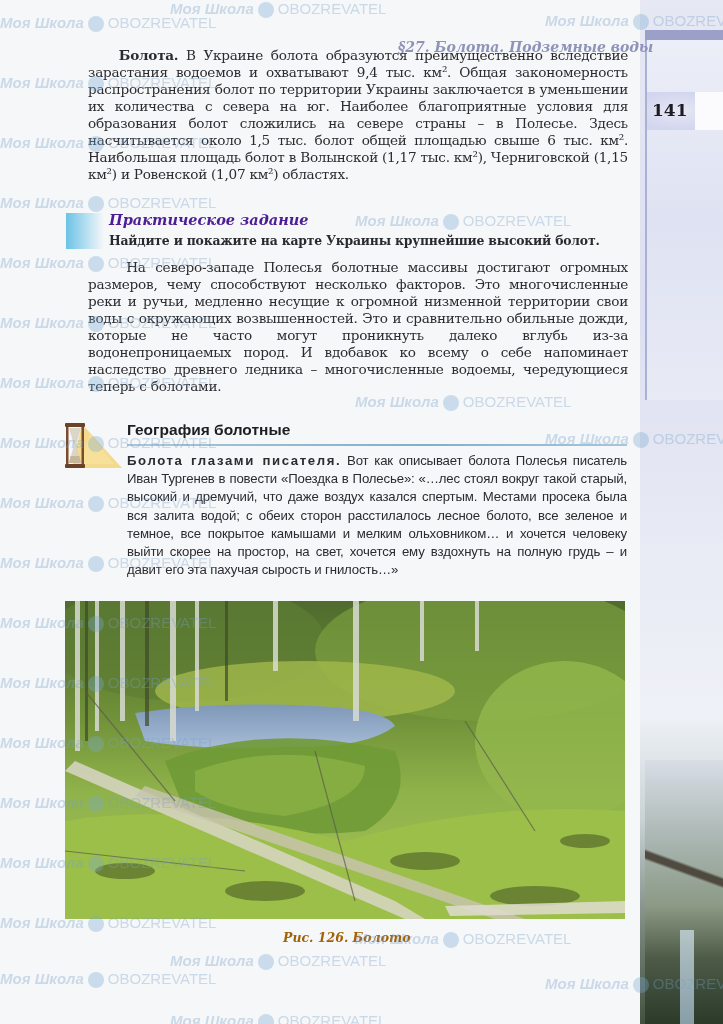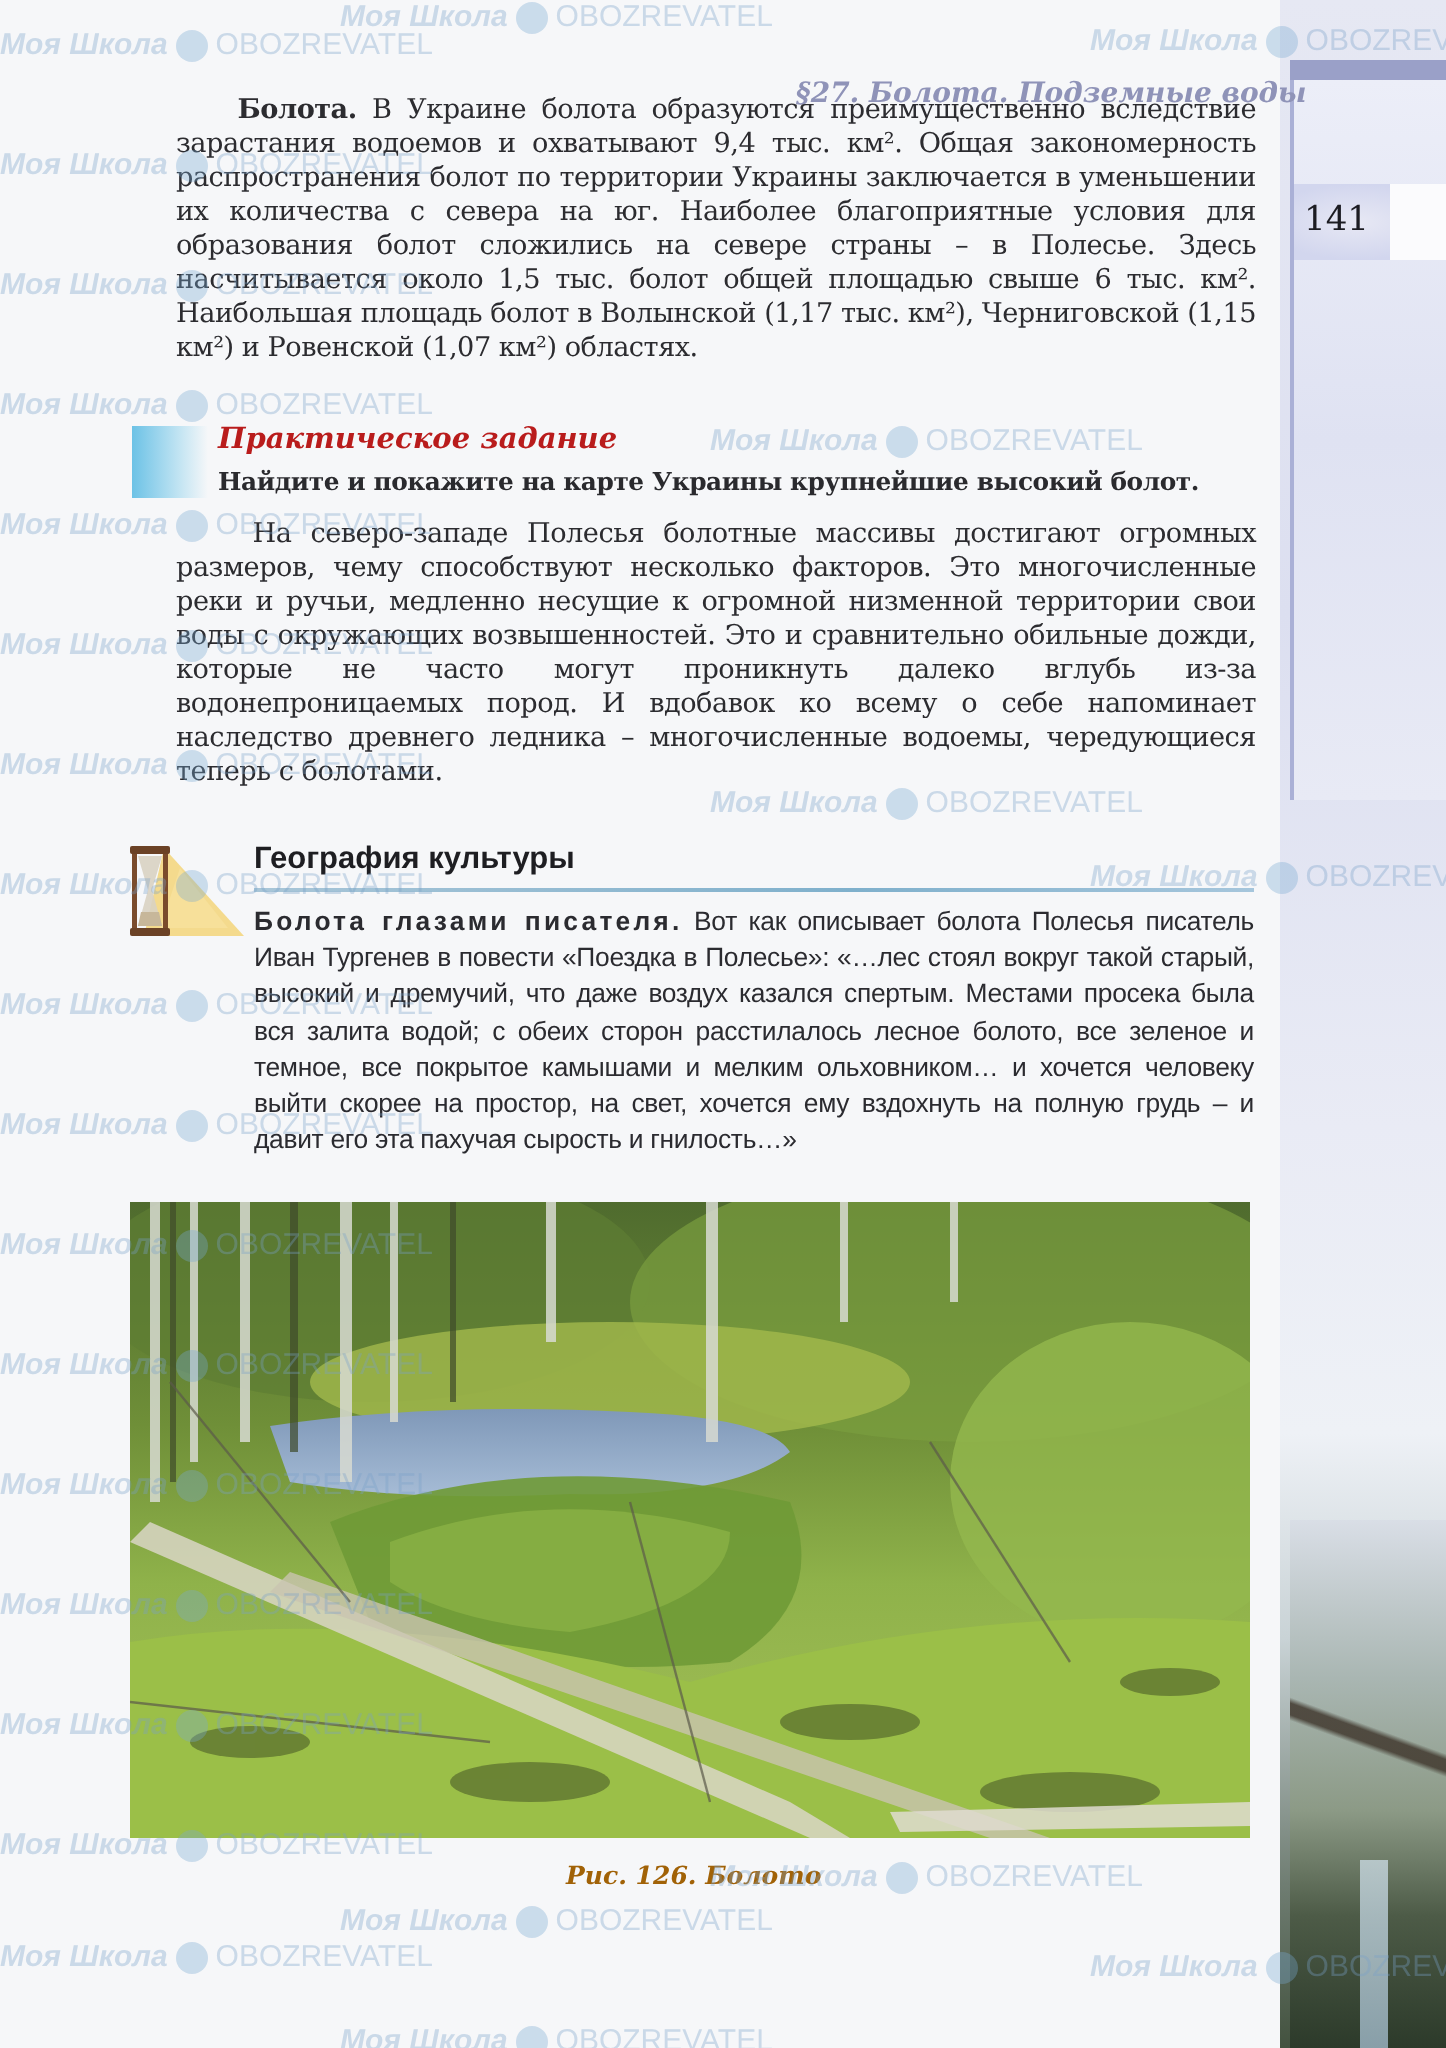--- a/index.html
+++ b/index.html
@@ -25,21 +25,21 @@
       background: linear-gradient(180deg, #eceef8 0%, #dfe2f2 50%, #e8eaf5 100%);
       border-left: 2px solid #aab0d6;
     }
     .page-number-box {
       position: absolute; left: 645px; top: 92px; width: 78px; height: 38px;
       background: radial-gradient(ellipse at 40% 50%, #e7e8f4 0%, #d2d6ee 70%);
       border-left: 2px solid #aab0d6;
     }
     .page-number {
       position: absolute; left: 652px; top: 100px; width: 40px;
-      font-family: "DejaVu Serif", serif; font-weight: normal; font-size: 17px; color: #1c1c22;
+      font-family: "DejaVu Serif", serif; font-weight: bold; font-size: 17px; color: #1c1c22;
     }
     .page-number-tab {
       position: absolute; left: 695px; top: 92px; width: 28px; height: 38px; background: #fbfbfd;
     }
     .landscape-photo {
       position: absolute; left: 645px; top: 760px; width: 78px; height: 264px;
       background:
         linear-gradient(200deg, transparent 0 40%, rgba(60,50,40,0.8) 41% 43%, transparent 44%),
         linear-gradient(180deg, #d9dee6 0%, #a9b6b2 30%, #8c9a86 55%, #4d5b47 75%, #2c3a2a 100%);
     }
@@ -66,21 +66,21 @@
     .para-2 { top: 259px; }
 
     
     .task-marker {
       position: absolute; left: 66px; top: 213px; width: 38px; height: 36px;
       background: linear-gradient(90deg, #6cc2e6 0%, #bfe3f2 60%, rgba(255,255,255,0) 100%);
     }
     .task-title {
       position: absolute; left: 109px; top: 211px;
       font-family: "DejaVu Serif", serif; font-style: italic; font-weight: bold;
-      font-size: 14.5px; color: #b91c1c;
+      font-size: 14.5px; color: #4c1d95;
     }
     .task-text {
       position: absolute; left: 109px; top: 233px;
       font-family: "DejaVu Serif", serif; font-weight: bold; font-size: 12.4px; color: #2a2a2e;
       letter-spacing: -0.2px;
     }
 
     
     .hourglass-icon { position: absolute; left: 60px; top: 420px; width: 66px; height: 50px; }
     .culture-title {
@@ -155,21 +155,21 @@
       <polygon points="22,4 62,48 12,48" fill="#f3d57a" opacity="0.85"></polygon>
       <polygon points="30,14 54,44 20,44" fill="#f8e3a0" opacity="0.7"></polygon>
       <rect x="5" y="3" width="20" height="4" rx="1" fill="#6b4226"></rect>
       <rect x="5" y="44" width="20" height="4" rx="1" fill="#6b4226"></rect>
       <rect x="6" y="7" width="2.5" height="37" fill="#7a4b2c"></rect>
       <rect x="21.5" y="7" width="2.5" height="37" fill="#7a4b2c"></rect>
       <path d="M9,8 L21,8 L16,25 L21,43 L9,43 L14,25 Z" fill="#d9d2c2" opacity="0.9"></path>
       <path d="M10.5,36 L19.5,36 L21,43 L9,43 Z" fill="#c7b79a"></path>
     </svg>
   </div>
-  <div class="culture-title">География культуры</div>
+  <div class="culture-title">География болотные</div>
   <div class="culture-rule"></div>
   <div class="culture-text">
     <span class="spaced">Болота глазами писателя.</span><span> Вот как описывает болота Полесья писатель Иван Тургенев в повести «Поездка в Полесье»: «…лес стоял вокруг такой старый, высокий и дремучий, что даже воздух казался спертым. Местами просека была вся залита водой; с обеих сторон расстилалось лесное болото, все зеленое и темное, все покрытое камышами и мелким ольховником… и хочется человеку выйти скорее на простор, на свет, хочется ему вздохнуть на полную грудь – и давит его эта пахучая сырость и гнилость…»</span>
   </div>
 
   <div class="swamp-photo">
     <svg viewBox="0 0 560 318" preserveAspectRatio="none">
       <defs>
         <linearGradient id="bg" x1="0" y1="0" x2="0" y2="1">
           <stop offset="0" stop-color="#4f6b2e"></stop>

